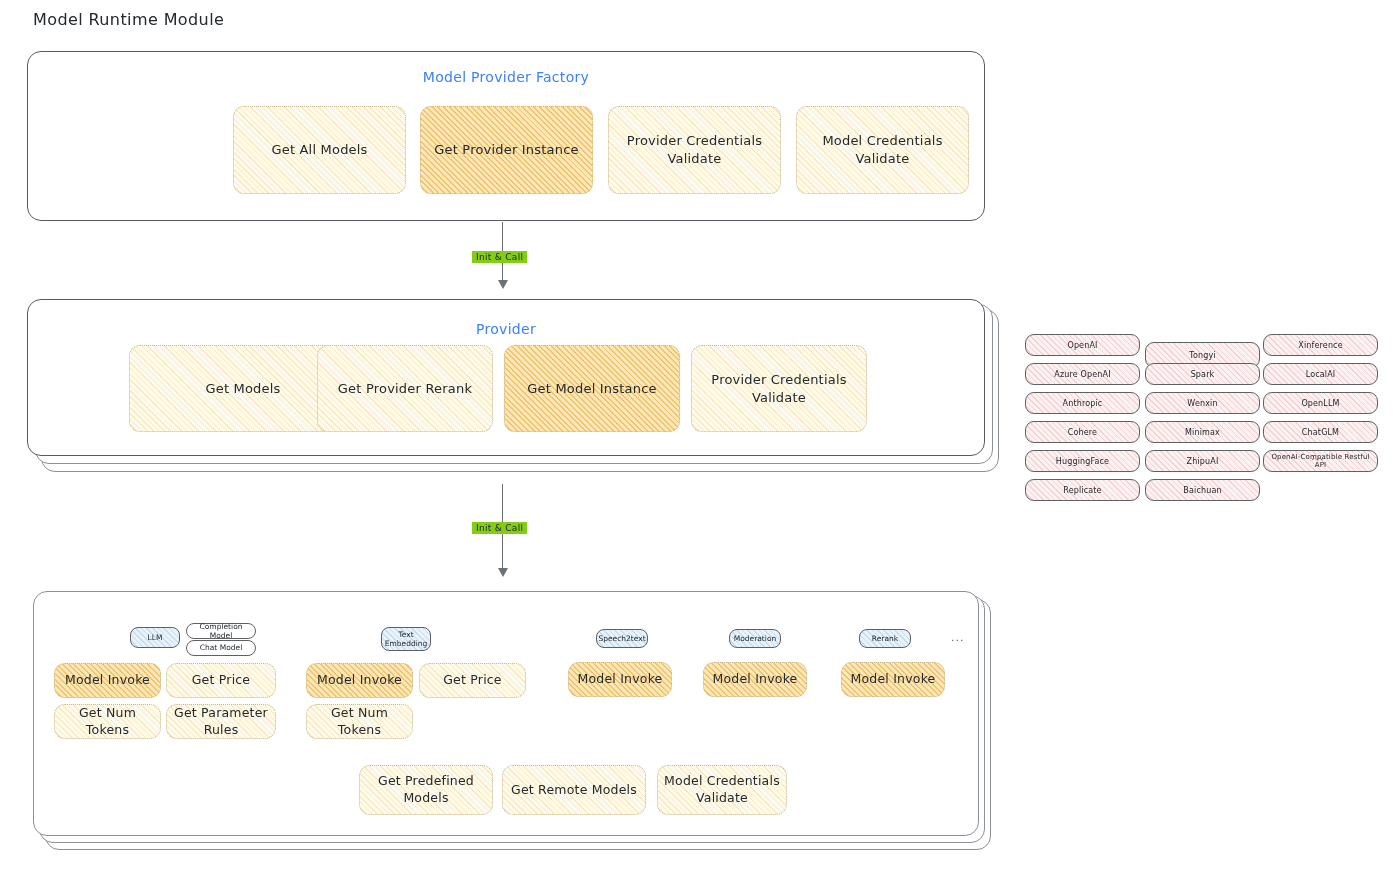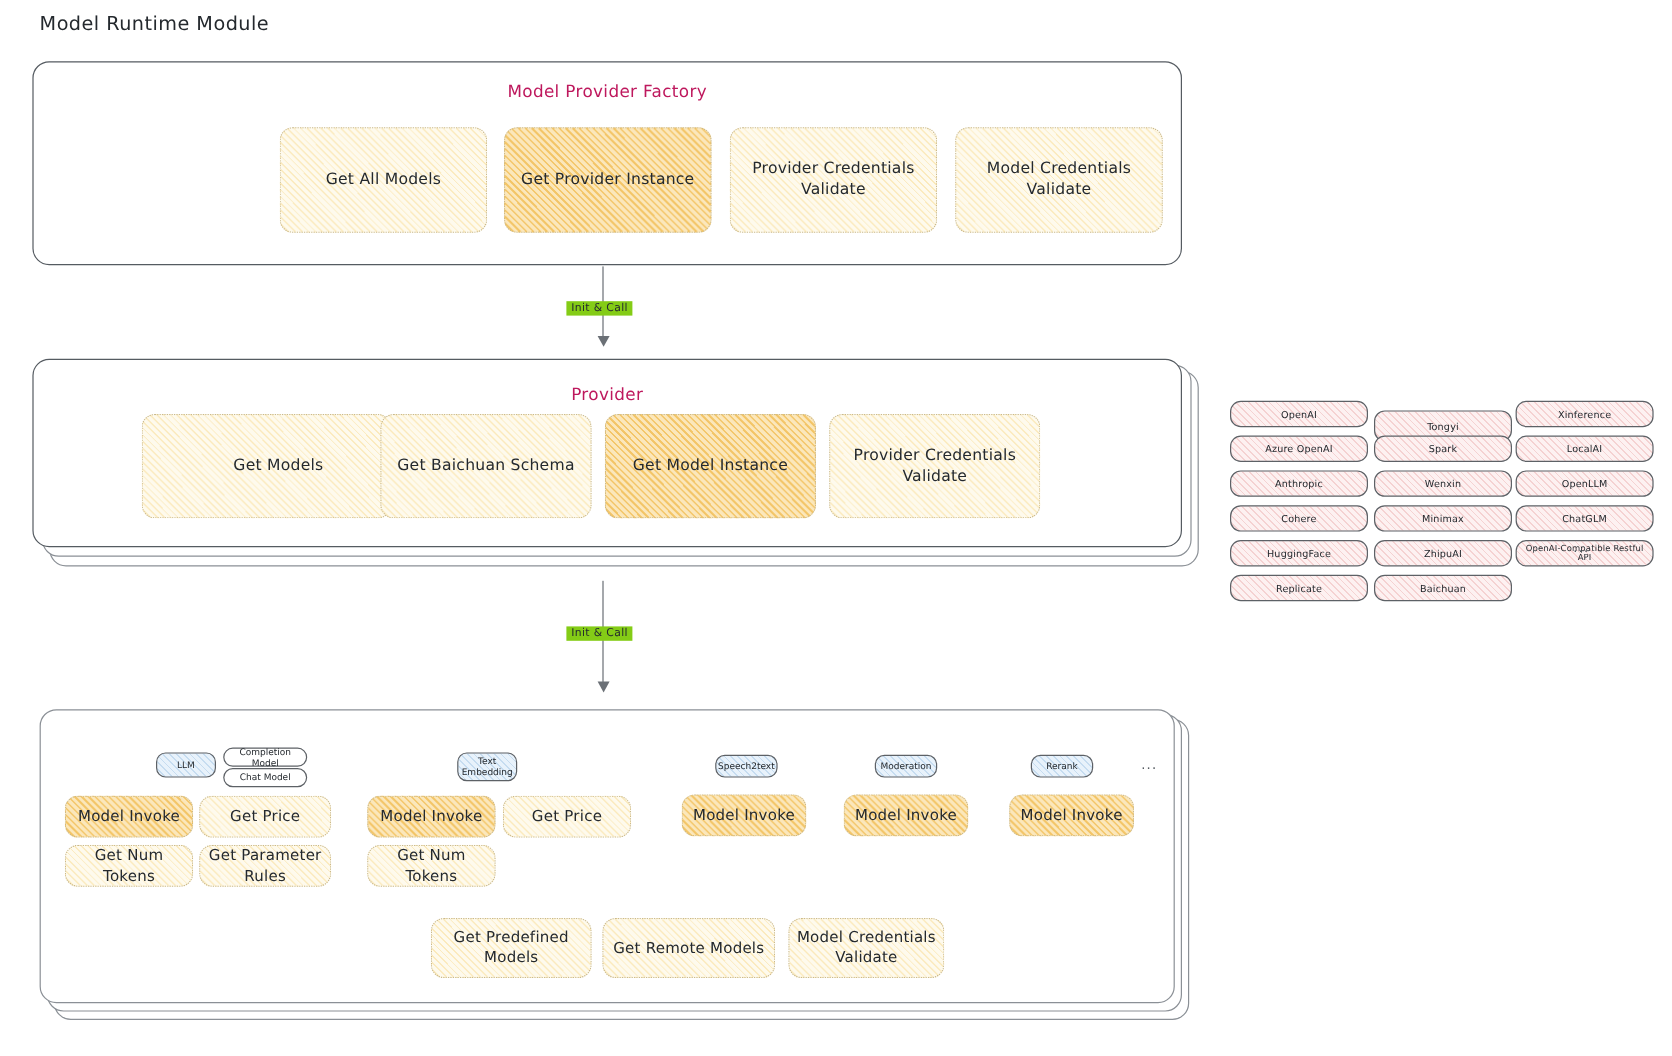--- a/index.html
+++ b/index.html
@@ -37,21 +37,21 @@
       rgba(255,255,255,0) 1px,rgba(255,255,255,0) 4px);
   }
 
   
   .ttl{
     position:absolute;left:33px;top:10px;font-size:16px;letter-spacing:.4px;
     color:#24292e;white-space:nowrap;
   }
   .grp-title{
     position:absolute;left:0;right:0;text-align:center;font-size:14px;
-    color:#be185d;letter-spacing:.3px;
+    color:#3b82f6;letter-spacing:.3px;
   }
 
   
   .grp{
     position:absolute;background:#fff;border:1.3px solid #555b61;
     border-radius:14px;box-sizing:border-box;
   }
   .stack{
     position:absolute;background:#fff;border:1.2px solid #8b9096;
     border-radius:14px;box-sizing:border-box;
@@ -127,25 +127,25 @@
   <div class="arrow-line" style="left:502px;top:222px;height:62px;"></div>
   <div class="arrow-head" style="left:498px;top:280px;"></div>
   <div class="arrow-lbl" style="left:472px;top:251px;">Init &amp; Call</div>
 
   <div class="stack" style="left:41px;top:309px;width:958px;height:163px;"></div>
   <div class="stack" style="left:35px;top:304px;width:958px;height:160px;"></div>
   <div class="grp" style="left:27px;top:299px;width:958px;height:157px;">
     <div class="grp-title" style="top:21px;">Provider</div>
   </div>
 
-  <div class="node hatch-cream" style="left:118px;top:345px;width:208px;height:87px;padding-left:26px;">
+  <div class="node hatch-cream" style="left:129px;top:345px;width:208px;height:87px;padding-left:26px;">
     <span>Get Models</span>
   </div>
   <div class="node hatch-cream" style="left:317px;top:345px;width:176px;height:87px;">
-    <span>Get Baichuan Schema</span>
+    <span>Get Provider Rerank</span>
   </div>
   <div class="node hatch-amber" style="left:504px;top:345px;width:176px;height:87px;">
     <span>Get Model Instance</span>
   </div>
   <div class="node hatch-cream" style="left:691px;top:345px;width:176px;height:87px;">
     <span>Provider Credentials Validate</span>
   </div>
 
   <div class="chip hatch-pink" style="left:1025px;top:301px;width:115px;height:22px;">
     <span>OpenAI</span>

